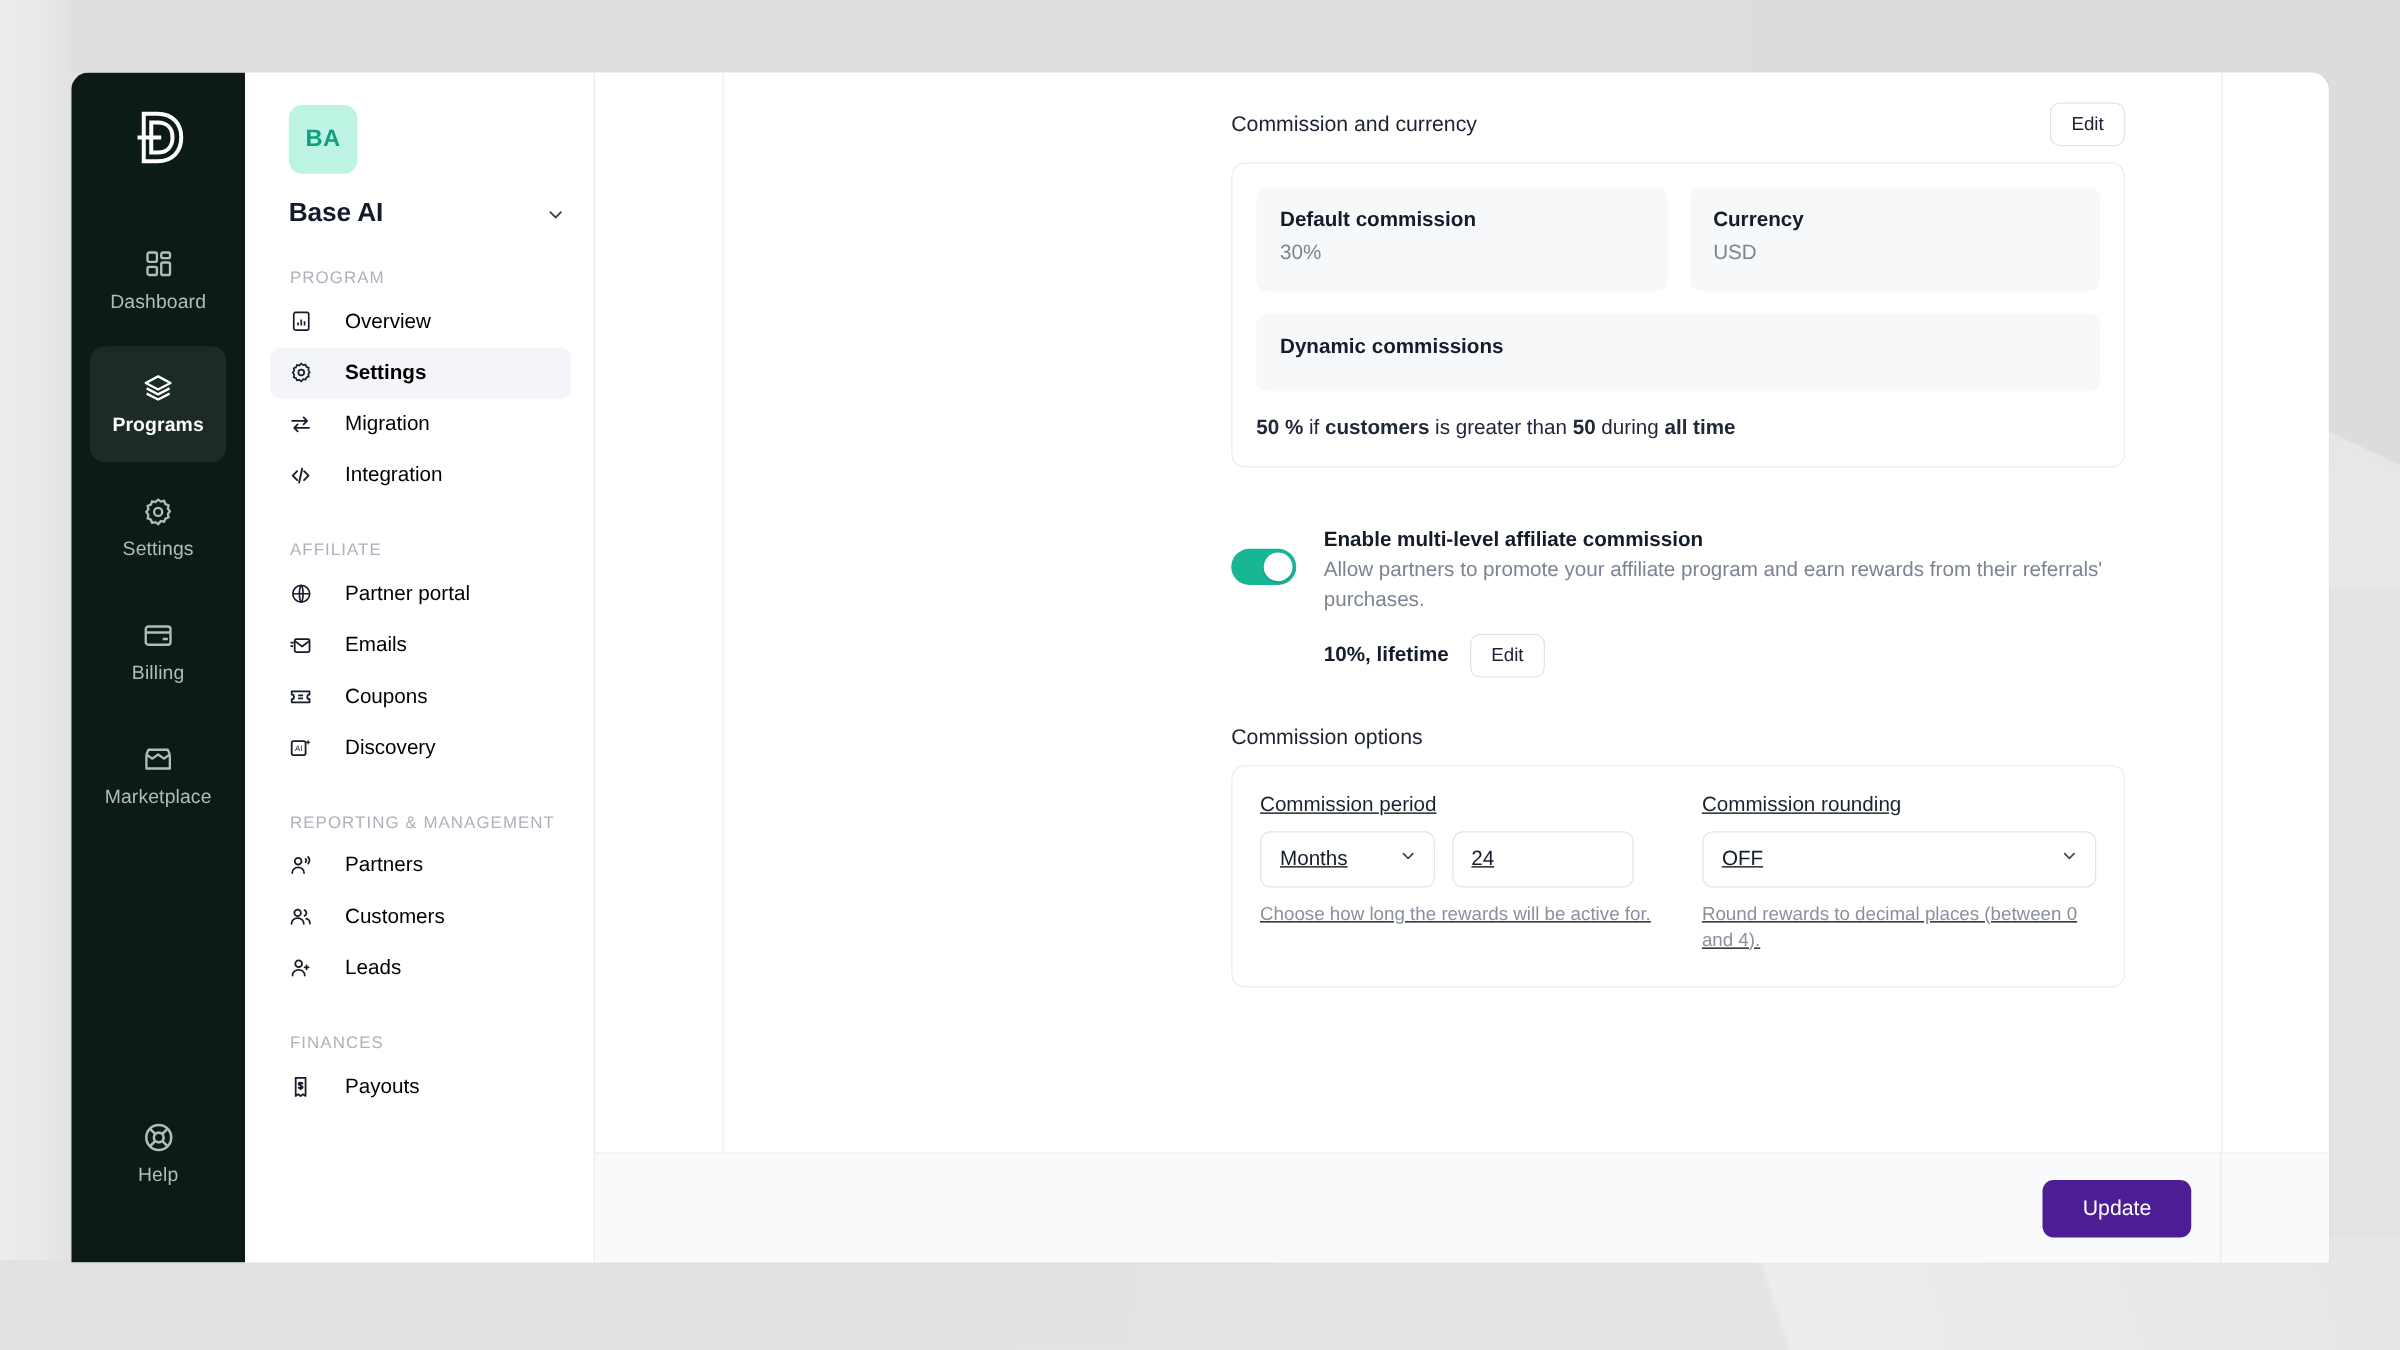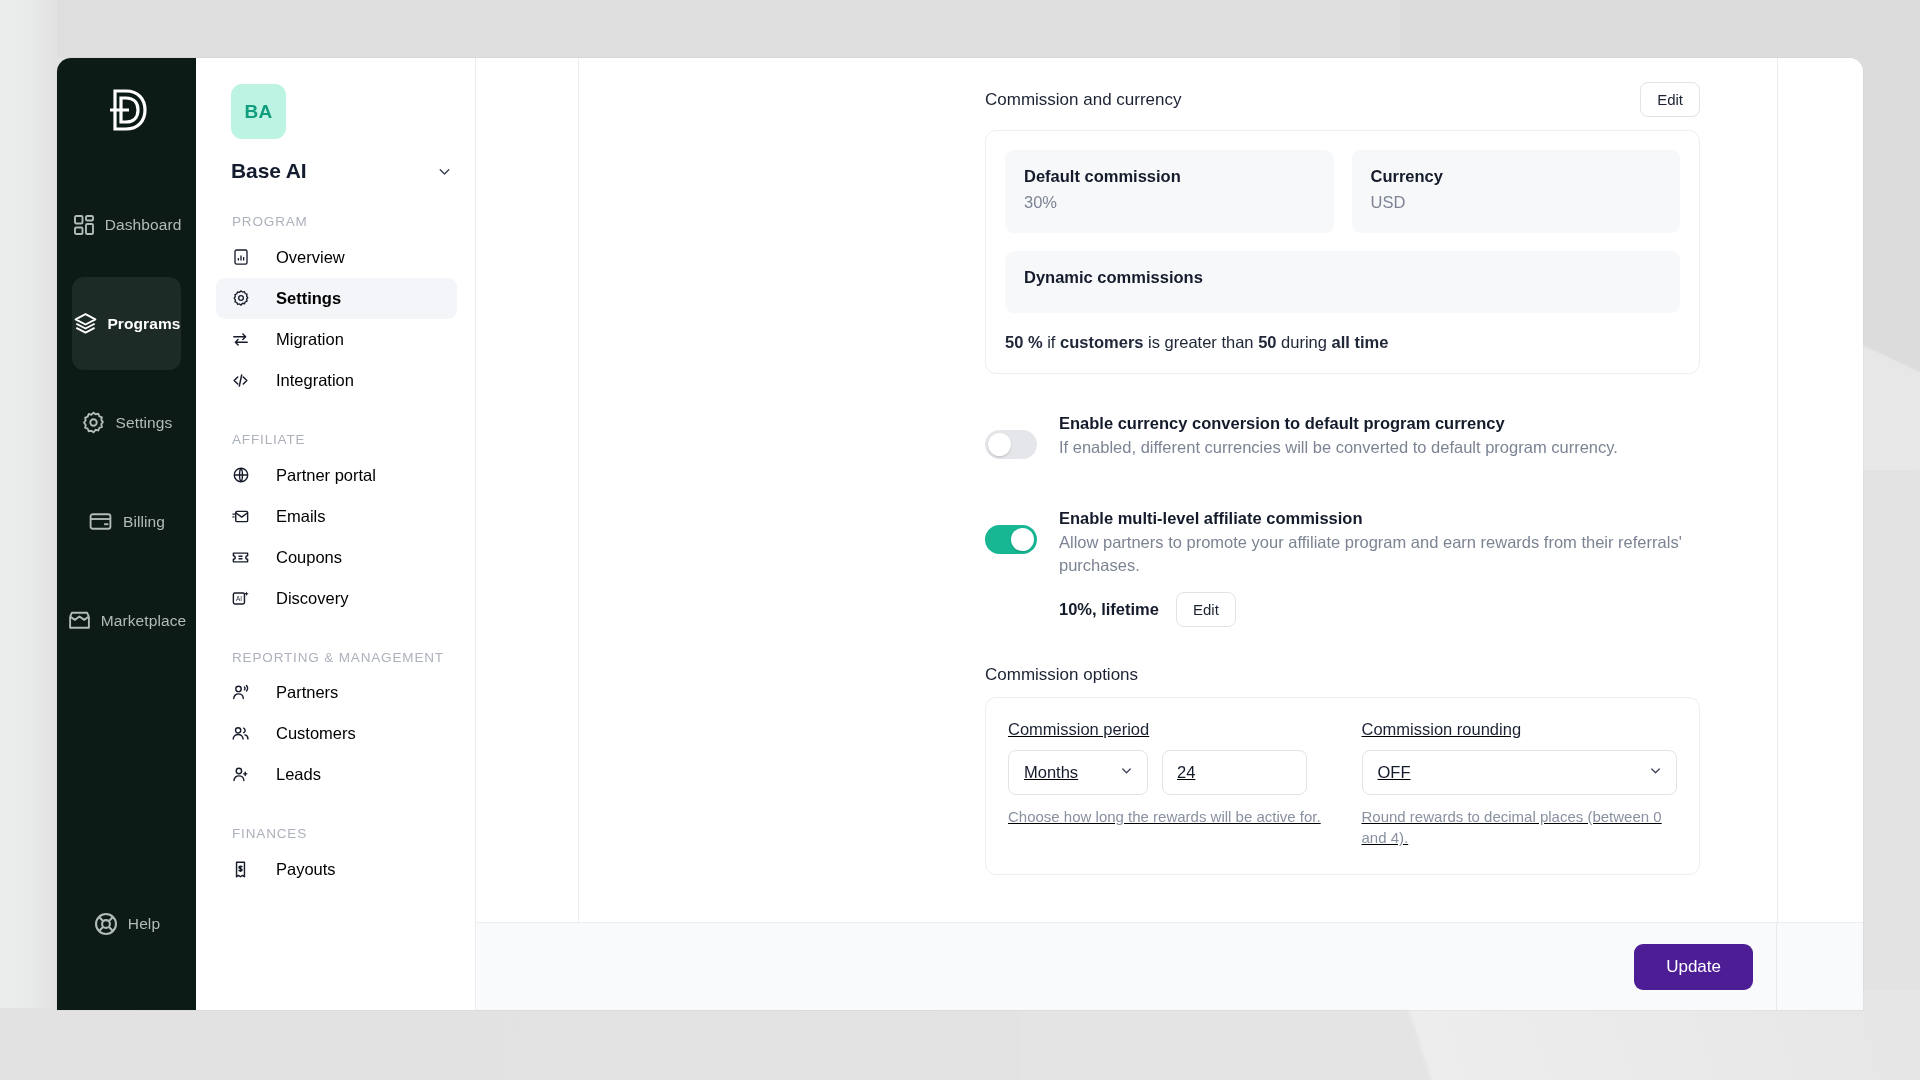--- a/index.html
+++ b/index.html
@@ -57,21 +57,21 @@
     flex-direction: column;
     align-items: center;
     padding-top: 22px;
     position: relative;
   }
   .rail-logo { width: 48px; height: 60px; display:flex; align-items:center; justify-content:center; margin-bottom: 38px; }
   .rail-items { display: flex; flex-direction: column; align-items: center; gap: 6px; width: 100%; }
   .rail-item {
     width: 109px; height: 93px;
     border-radius: 12px;
-    display: flex; flex-direction: row;
+    display: flex; flex-direction: column;
     align-items: center; justify-content: center;
     gap: 9px;
     cursor: pointer;
   }
   .rail-item.active { background: #1d2b27; }
   .rail-item .ri-icon { width: 26px; height: 26px; display:flex; align-items:center; justify-content:center; }
   .rail-item .ri-label {
     font-size: 15.5px; color: #b2bcb9; letter-spacing: .1px; white-space: nowrap;
   }
   .rail-item.active .ri-label { color: #ffffff; font-weight: 700; }
@@ -473,29 +473,20 @@
 
               <div class="tile-wide">
                 <div class="tile-label">Dynamic commissions</div>
               </div>
 
               <div class="rule">
                 <b>50 %</b><span> if </span><b>customers</b><span> is greater than </span><b>50</b><span> during </span><b>all time</b>
               </div>
             </div>
 
-            <div class="toggle-block first">
-              <div class="switch off">
-                <div class="knob"></div>
-              </div>
-              <div class="tg-text">
-                <div class="tg-title">Enable currency conversion to default program currency</div>
-                <div class="tg-desc">If enabled, different currencies will be converted to default program currency.</div>
-              </div>
-            </div>
 
             <div class="toggle-block second">
               <div class="switch on">
                 <div class="knob"></div>
               </div>
               <div class="tg-text">
                 <div class="tg-title">Enable multi-level affiliate commission</div>
                 <div class="tg-desc">Allow partners to promote your affiliate program and earn rewards from their referrals' purchases.</div>
                 <div class="ml-row">
                   <span class="ml-value">10%, lifetime</span>

